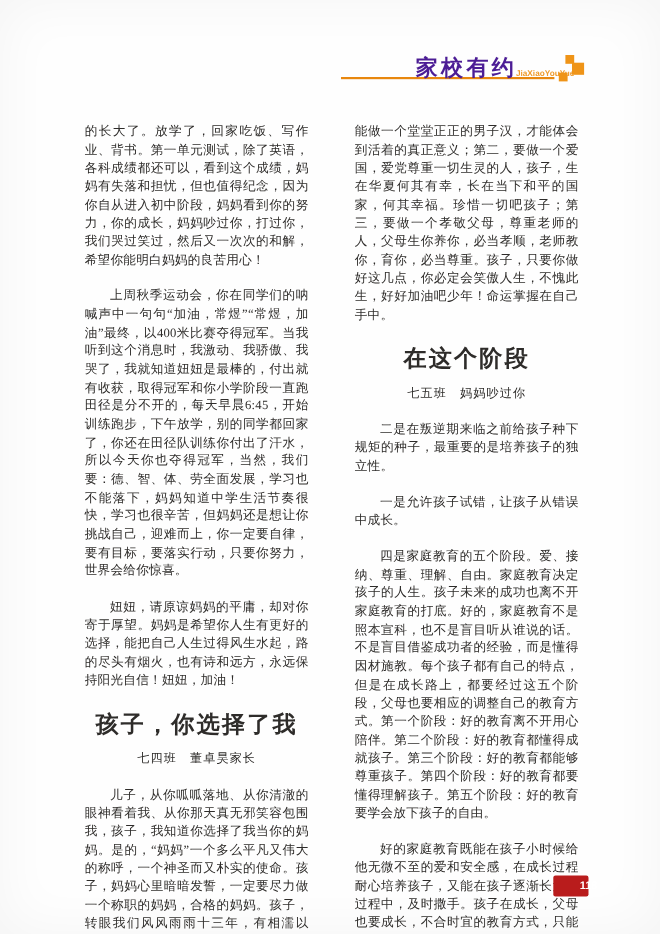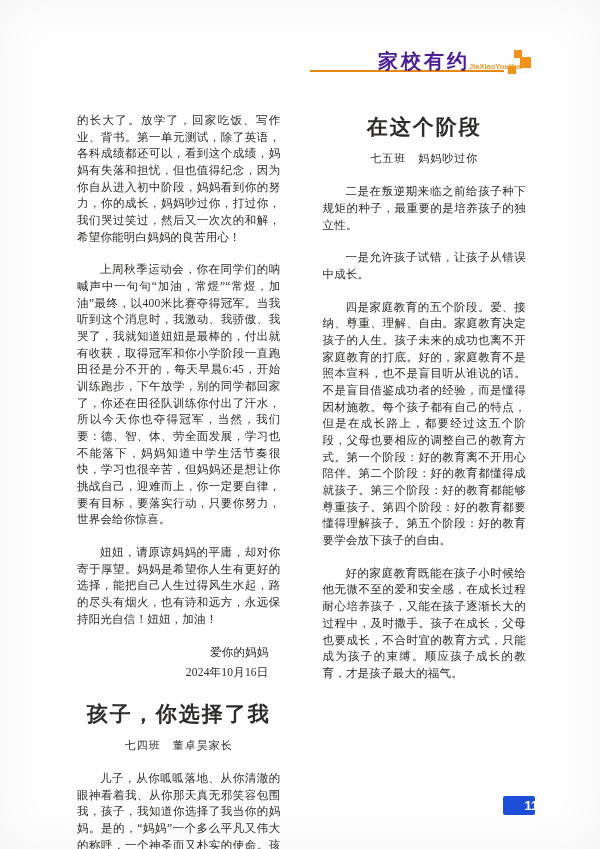--- a/index.html
+++ b/index.html
@@ -85,24 +85,24 @@
     padding-right: 28px;
     margin: 7px 0 2px;
     line-height: 1.7;
   }
 
   
   .page-num {
     position: absolute;
     left: 503px; top: 796px;
     width: 25px; height: 19px;
-    background: #1d4ed8;
+    background: #b91c1c;
     color: #ffffff;
     font-family: "Liberation Sans", "DejaVu Sans", sans-serif;
-    font-size: 13px;
+    font-size: 10px;
     font-weight: bold;
     display: flex;
     align-items: center;
     justify-content: center;
     border-radius: 2px;
     padding-left: 32px;
   }
 </style>
 </head>
 <body>
@@ -117,30 +117,27 @@
     <div class="sq sq-b"></div>
     <div class="sq sq-c"></div>
   </div>
 
   <div class="columns">
 
     <div class="col">
       <p class="cont">的长大了。放学了，回家吃饭、写作业、背书。第一单元测试，除了英语，各科成绩都还可以，看到这个成绩，妈妈有失落和担忧，但也值得纪念，因为你自从进入初中阶段，妈妈看到你的努力，你的成长，妈妈吵过你，打过你，我们哭过笑过，然后又一次次的和解，希望你能明白妈妈的良苦用心！</p>
       <p>上周秋季运动会，你在同学们的呐喊声中一句句“加油，常煜”“常煜，加油”最终，以400米比赛夺得冠军。当我听到这个消息时，我激动、我骄傲、我哭了，我就知道妞妞是最棒的，付出就有收获，取得冠军和你小学阶段一直跑田径是分不开的，每天早晨6:45，开始训练跑步，下午放学，别的同学都回家了，你还在田径队训练你付出了汗水，所以今天你也夺得冠军，当然，我们要：德、智、体、劳全面发展，学习也不能落下，妈妈知道中学生活节奏很快，学习也很辛苦，但妈妈还是想让你挑战自己，迎难而上，你一定要自律，要有目标，要落实行动，只要你努力，世界会给你惊喜。</p>
       <p>妞妞，请原谅妈妈的平庸，却对你寄于厚望。妈妈是希望你人生有更好的选择，能把自己人生过得风生水起，路的尽头有烟火，也有诗和远方，永远保持阳光自信！妞妞，加油！</p>
-      <div class="signature">
-        <div>爱你的妈妈</div>
-        <div>2024年10月16日</div>
-      </div>
       <div class="article-title">孩子，你选择了我</div>
       <div class="byline">七四班　董卓昊家长</div>
       <p>儿子，从你呱呱落地、从你清澈的眼神看着我、从你那天真无邪笑容包围我，孩子，我知道你选择了我当你的妈妈。是的，“妈妈”一个多么平凡又伟大的称呼，一个神圣而又朴实的使命。孩子，妈妈心里暗暗发誓，一定要尽力做一个称职的妈妈，合格的妈妈。孩子，转眼我们风风雨雨十三年，有相濡以沫，有欢歌笑语，也有雷霆之火。孩子，今年你上初一了，从一个无知的孩童到一个懵懂的少年。你已经长大了。孩子，妈妈想对你说，在这个阶段，是你人生的又一个新的起点。妈妈希望你，第一，做一个思想健康，三观正确，灵魂有趣的人，一个人只有思想健康，灵魂干净才</p>
     </div>
 
     <div class="col">
+      <p class="cont">能做一个堂堂正正的男子汉，才能体会到活着的真正意义；第二，要做一个爱国，爱党尊重一切生灵的人，孩子，生在华夏何其有幸，长在当下和平的国家，何其幸福。珍惜一切吧孩子；第三，要做一个孝敬父母，尊重老师的人，父母生你养你，必当孝顺，老师教你，育你，必当尊重。孩子，只要你做好这几点，你必定会笑傲人生，不愧此生，好好加油吧少年！命运掌握在自己手中。</p>
       <div class="article-title">在这个阶段</div>
       <div class="byline">七五班　妈妈吵过你</div>
       <p>二是在叛逆期来临之前给孩子种下规矩的种子，最重要的是培养孩子的独立性。</p>
       <p>一是允许孩子试错，让孩子从错误中成长。</p>
       <p>四是家庭教育的五个阶段。爱、接纳、尊重、理解、自由。家庭教育决定孩子的人生。孩子未来的成功也离不开家庭教育的打底。好的，家庭教育不是照本宣科，也不是盲目听从谁说的话。不是盲目借鉴成功者的经验，而是懂得因材施教。每个孩子都有自己的特点，但是在成长路上，都要经过这五个阶段，父母也要相应的调整自己的教育方式。第一个阶段：好的教育离不开用心陪伴。第二个阶段：好的教育都懂得成就孩子。第三个阶段：好的教育都能够尊重孩子。第四个阶段：好的教育都要懂得理解孩子。第五个阶段：好的教育要学会放下孩子的自由。</p>
       <p>好的家庭教育既能在孩子小时候给他无微不至的爱和安全感，在成长过程耐心培养孩子，又能在孩子逐渐长大的过程中，及时撒手。孩子在成长，父母也要成长，不合时宜的教育方式，只能成为孩子的束缚。顺应孩子成长的教育，才是孩子最大的福气。</p>
     </div>
 
   </div>
 

